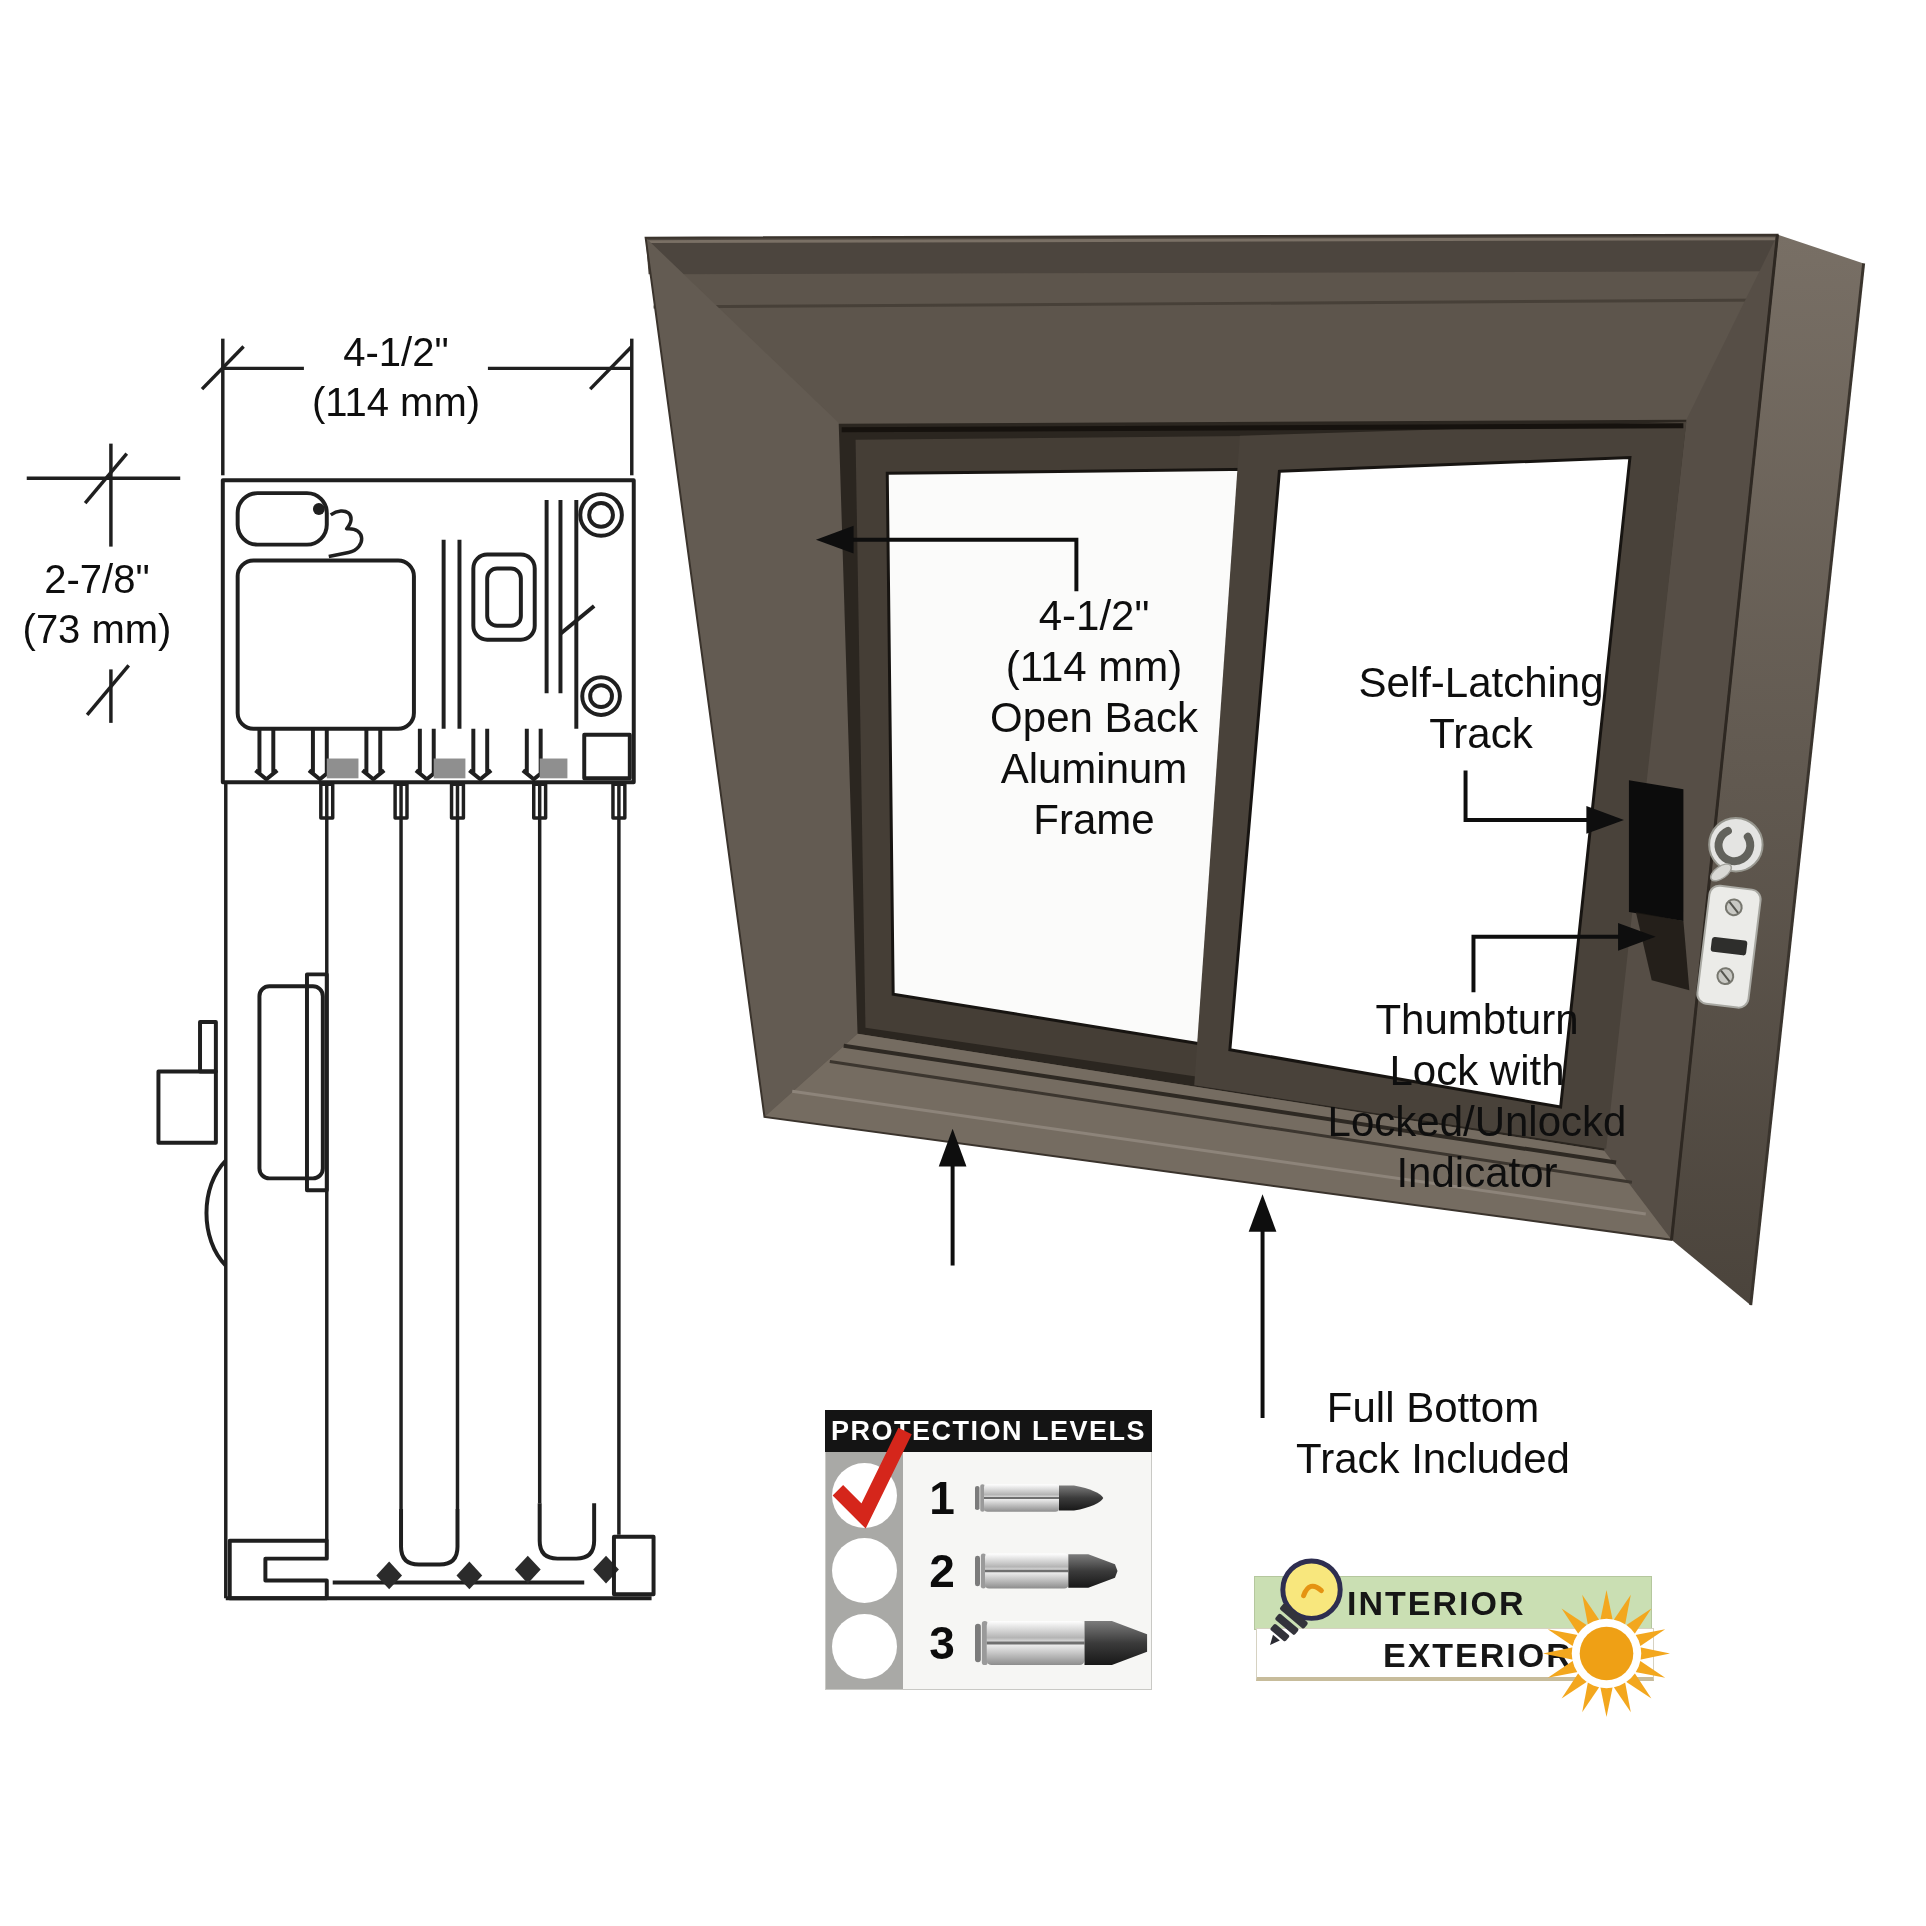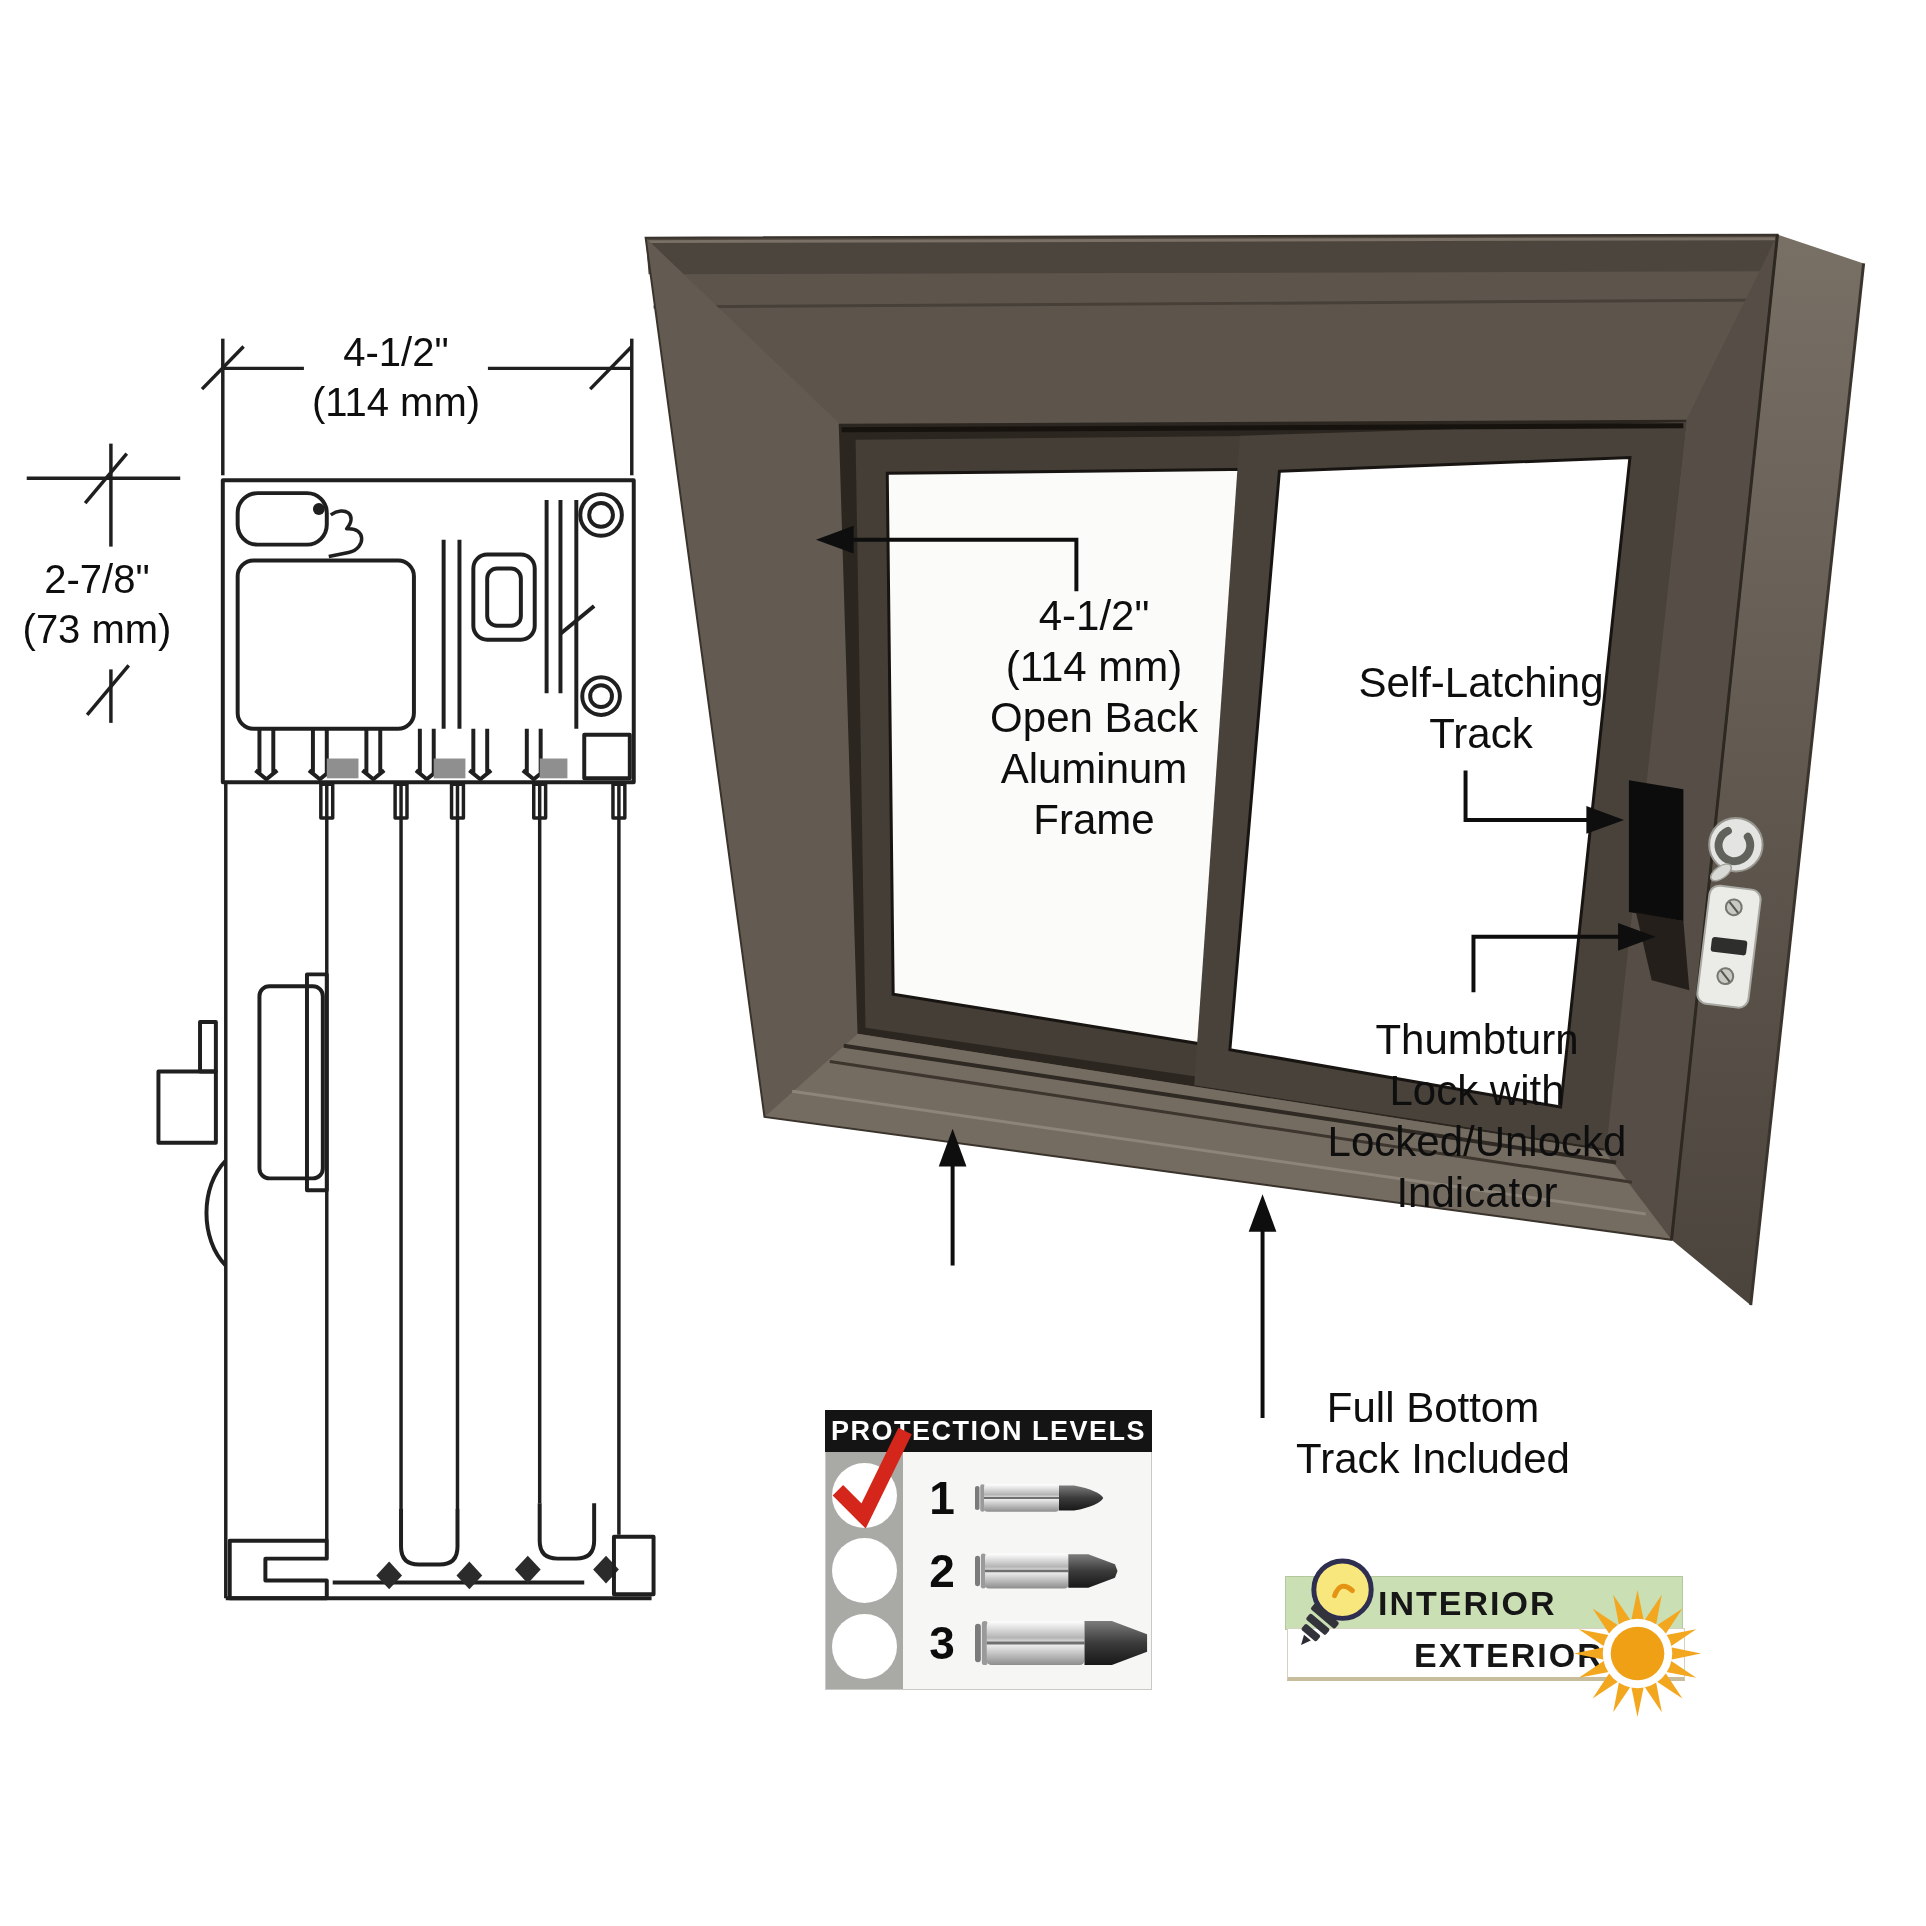--- a/index.html
+++ b/index.html
@@ -20,21 +20,21 @@
   #protection .body{width:327px;height:238px;background:#f6f6f4;border:1px solid #c9c9c5;
        border-top:none;display:flex;box-sizing:border-box;}
   #protection .graycol{width:85px;background:#a9a9a6;display:flex;flex-direction:column;
        align-items:center;justify-content:space-evenly;}
   .pl-circle{width:65px;height:65px;border-radius:50%;background:#ffffff;position:relative;}
   .pl-rows{flex:1;display:flex;flex-direction:column;justify-content:space-evenly;
        padding-left:22px;}
   .pl-row{display:flex;align-items:center;gap:16px;}
   .pl-num{font-weight:bold;font-size:46px;color:#0c0c0c;width:34px;text-align:center;}
   
-  #badge{left:1283px;top:1552px;width:426px;height:173px;z-index:5;overflow:visible;}
+  #badge{left:1252px;top:1552px;width:426px;height:173px;z-index:5;overflow:visible;}
   #badge .green{position:absolute;left:2px;top:24px;width:396px;height:52px;background:#cadfb3;
        border:1px solid #b5c79e;}
   #badge .white{position:absolute;left:4px;top:76px;width:396px;height:48px;background:#ffffff;
        border:1px solid #d6d2c2;border-bottom:4px solid #c7bc9b;}
   #badge .lbl{position:absolute;font-weight:bold;font-size:34px;letter-spacing:2px;color:#161616;}
   #badge .int{left:95px;top:32px;}
   #badge .ext{left:131px;top:84px;}
 </style>
 </head>
 <body>
@@ -213,21 +213,21 @@
   <div class="dim" style="left:97px;top:554px;background:transparent;">2-7/8"
 (73 mm)</div>
 
   <div class="ann" style="left:1094px;top:590px;">4-1/2"
 (114 mm)
 Open Back
 Aluminum
 Frame</div>
   <div class="ann" style="left:1481px;top:657px;">Self-Latching
 Track</div>
-  <div class="ann" style="left:1477px;top:994px;margin-top:20px;">Thumbturn
+  <div class="ann" style="left:1477px;top:994px;">Thumbturn
 Lock with
 Locked/Unlockd
 Indicator</div>
   <div class="ann" style="left:1433px;top:1382px;">Full Bottom
 Track Included</div>
 
   <div id="protection" class="abs">
     <div class="hdr">PROTECTION LEVELS</div>
     <div class="body">
       <div class="graycol">

